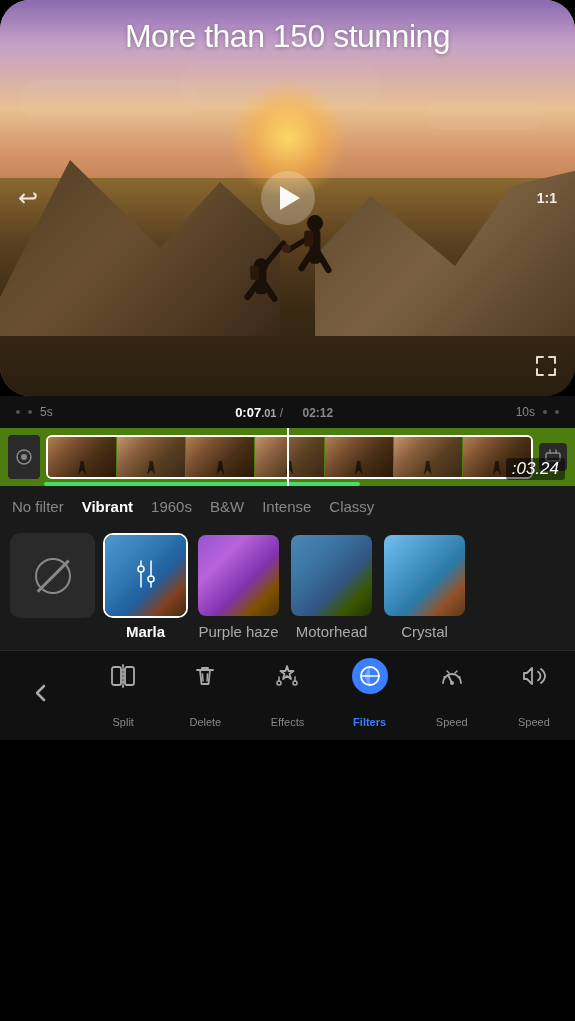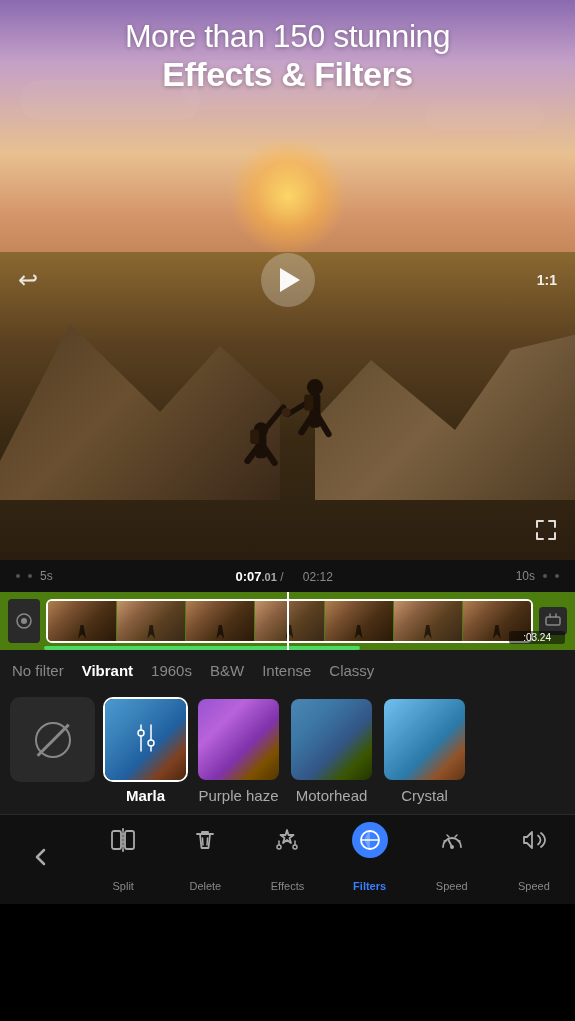--- a/index.html
+++ b/index.html
@@ -9,23 +9,24 @@
       background: #000;
       font-family: -apple-system, BlinkMacSystemFont, 'Helvetica Neue', sans-serif;
       overflow: hidden;
       position: relative;
     }
 
     
     .hero-section {
       position: relative;
       width: 575px;
-      height: 560px;
+      height: 396px;
       background: linear-gradient(160deg, #c2a0d8 0%, #e8b87a 25%, #d4855a 45%, #7a5a40 65%, #4a3828 80%, #2a2018 100%);
       overflow: hidden;
+      border-radius: 30px;
     }
 
     .hero-sky {
       position: absolute;
       top: 0; left: 0; right: 0;
       height: 55%;
       background: linear-gradient(180deg, #8a6ab0 0%, #c4a0c8 20%, #e8c090 50%, #d4956a 70%, #b07040 100%);
     }
 
     .hero-ground {
@@ -253,25 +254,26 @@
       height: 14px;
       background: rgba(0,0,0,0.6);
       clip-path: polygon(30% 0%, 70% 0%, 80% 40%, 100% 100%, 60% 70%, 40% 70%, 0% 100%, 20% 40%);
     }
 
     .strip-duration {
       position: absolute;
       right: 10px;
       bottom: 6px;
       color: #fff;
-      font-size: 10px;
+      font-size: 17px;
       font-weight: 500;
       background: rgba(0,0,0,0.5);
-      padding: 1px 14px;
+      padding: 1px 6px;
       border-radius: 3px;
+      font-style: italic;
     }
 
     .playhead {
       position: absolute;
       left: 50%;
       top: 0;
       bottom: 0;
       width: 2px;
       background: #fff;
       transform: translateX(-50%);
@@ -518,21 +520,20 @@
       <line x1="130" y1="120" x2="100" y2="138" stroke="#1a1008" stroke-width="6" stroke-linecap="round"></line>
 
       <rect x="118" y="116" width="10" height="18" rx="3" fill="#2a1808"></rect>
     </g>
 
     <circle cx="98" cy="136" r="5" fill="#3a2010"></circle>
   </svg>
 
   <div class="title-overlay">
     <div class="title-line1">More than 150 stunning</div>
-    <div class="title-line2">Effects &amp; Filters</div>
   </div>
 
   <div class="undo-btn">↩</div>
 
   <div class="ratio-badge">1:1</div>
 
   <div class="play-button">
     <div class="play-triangle"></div>
   </div>
 
@@ -544,21 +545,21 @@
 </div>
 
 <div class="timeline-section">
 
   <div class="timeline-bar">
     <div class="timeline-dot"></div>
     <div class="timeline-dot"></div>
     <span class="time-marker">5s</span>
     <div style="flex:1"></div>
     <span class="time-current">
-      <span>0:07</span><span style="color:#aaa;font-size:11px;">.01</span><span style="color:#888;font-size:12px;font-weight:400;"> / </span><span style="color:#888;font-size:12px;font-weight:400;margin-left:16px;">02:12</span>
+      <span>0:07</span><span style="color:#aaa;font-size:11px;">.01</span><span style="color:#888;font-size:12px;font-weight:400;"> / </span><span style="color:#888;font-size:12px;font-weight:700;margin-left:16px;">02:12</span>
     </span>
     <div style="flex:1"></div>
     <span class="time-marker-right">10s</span>
     <div class="timeline-dot"></div>
     <div class="timeline-dot"></div>
   </div>
 
   <div class="video-strip-container">
 
     <div class="strip-icon-left">

